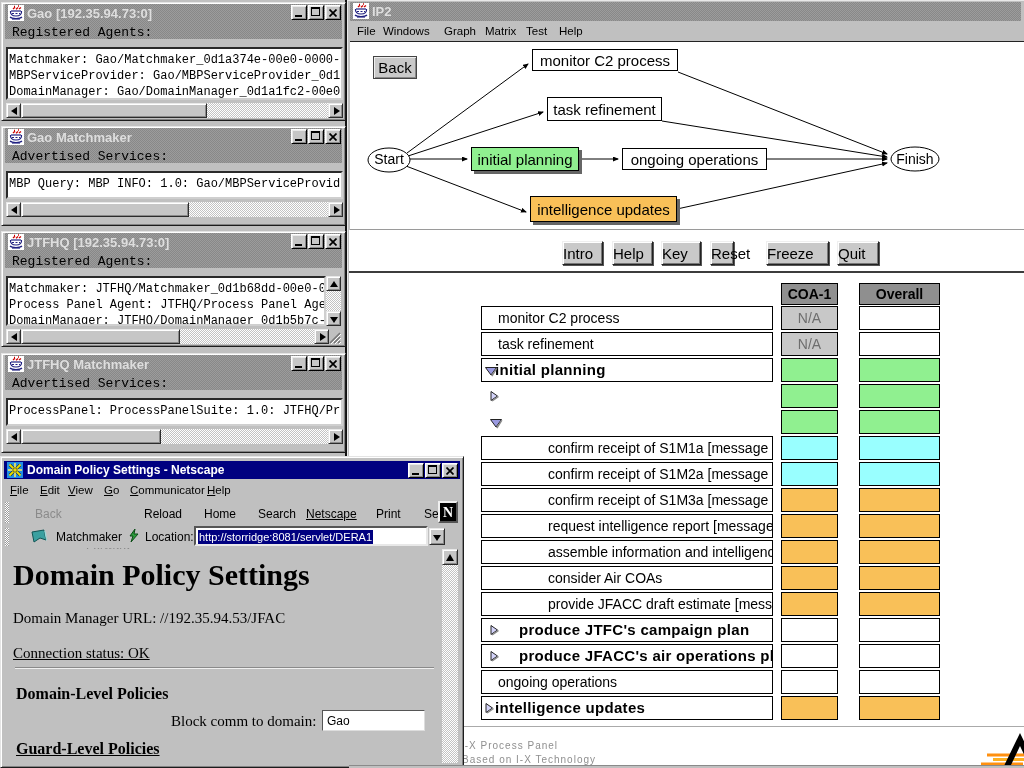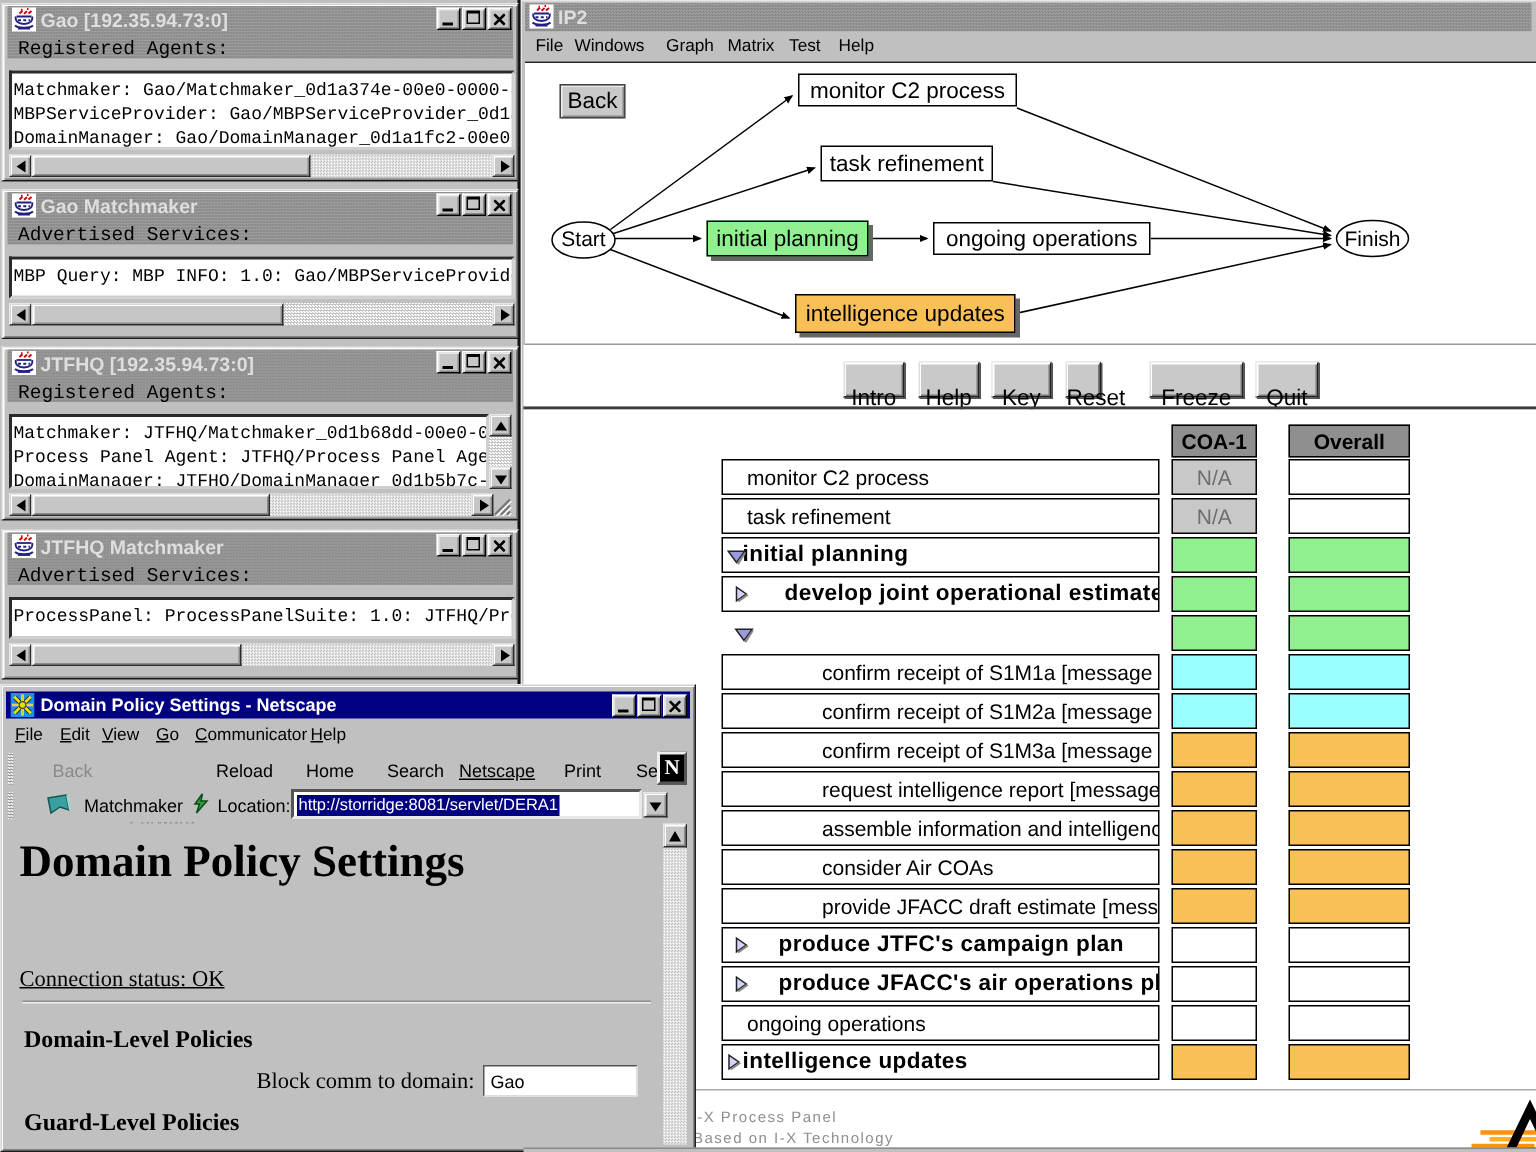--- a/index.html
+++ b/index.html
@@ -35,21 +35,21 @@
   box-shadow:inset 1px 1px 0 #e8e8e8;}
 #ip2 .tbar{left:3px;top:2px;height:19px;}
 #ip2menu{position:absolute;left:3px;top:21px;right:0;height:20px;background:#c0c0c0;font:11.5px "Liberation Sans";color:#000;}
 #ip2menu span{position:absolute;top:4px;}
 #canvas{position:absolute;left:3px;top:41px;width:676px;height:189px;background:#fff;border-top:1px solid #222;border-bottom:1px solid #9a9a9a;}
 .gnode{position:absolute;border:1px solid #000;background:#fff;color:#000;
   font:15px "Liberation Sans",sans-serif;text-align:center;white-space:nowrap;}
 .gsh{box-shadow:3px 3px 0 #666;}
 #btnrow .pbtn{position:absolute;top:241px;height:24px;background:#c9c9c9;color:#000;
   border:1px solid;border-color:#efefef #222 #222 #efefef;box-shadow:inset 1px 1px 0 #fff,inset -1px -1px 0 #777, 1px 1px 0 #555;
-  font:15px "Liberation Sans";text-align:center;padding-top:15px;}
+  font:15px "Liberation Sans";padding-top:3px;}
 #rule{position:absolute;left:2px;top:271px;width:677px;height:2px;background:#3c3c3c;}
 #matrix{position:absolute;left:2px;top:273px;width:677px;height:495px;background:#fff;}
 .mhead{position:absolute;top:10px;height:22px;background:#8f8f8f;border:1px solid #000;
   color:#000;font:bold 14px "Liberation Sans";text-align:center;padding-top:2px;}
 .rlabel{position:absolute;background:#fff;border:1px solid #000;height:24px;overflow:hidden;
   font:14px "Liberation Sans";color:#000;white-space:nowrap;}
 .rlabel.b{font:bold 15px "Liberation Sans";letter-spacing:0.3px;padding-top:2px !important;}
 .cell{position:absolute;border:1px solid #000;height:24px;}
 .tsvg{position:absolute;}
 #footer{position:absolute;left:2px;top:726px;width:677px;height:42px;background:#fff;border-top:1px solid #aaa;
@@ -148,21 +148,20 @@
       <div class="rlabel" style="left:132px;top:59px;width:292px;padding:3px 0 0 16px;">task refinement</div>
       <div class="cell" style="left:432px;top:59px;width:57px;background:#c8c8c8;color:#6e6e6e;font:14px 'Liberation Sans';text-align:center;padding-top:3px;">N/A</div>
       <div class="cell" style="left:510px;top:59px;width:81px;background:#fff;"></div>
       <div class="rlabel b" style="left:132px;top:85px;width:292px;padding:3px 0 0 13px;">initial planning</div>
       <svg class="tsvg" width="15" height="12" style="left:135px;top:93px;">
         <path d="M1.5,1.5 h11 l-5.5,7.5 z" fill="#9a9ae0" stroke="#222" stroke-width="1"></path>
         <path d="M12.5,2 l-5.5,7.5 l1.5,1 l5,-8z" fill="#888"></path>
       </svg>
       <div class="cell" style="left:432px;top:85px;width:57px;background:#90f090;"></div>
       <div class="cell" style="left:510px;top:85px;width:81px;background:#90f090;"></div>
-      <div class="rlabel b" style="left:132px;top:111px;width:292px;padding:3px 0 0 41px;">develop joint operational estimate</div>
       <svg class="tsvg" width="11" height="13" style="left:140px;top:117px;">
         <path d="M2,1.5 v9 l6.5,-4.5 z" fill="#d4d4fa" stroke="#222" stroke-width="1"></path>
         <path d="M2.5,10.5 l6.5,-4.5 l1,1 l-6.5,4.5z" fill="#888"></path>
       </svg>
       <div class="cell" style="left:432px;top:111px;width:57px;background:#90f090;"></div>
       <div class="cell" style="left:510px;top:111px;width:81px;background:#90f090;"></div>
       <svg class="tsvg" width="15" height="12" style="left:140px;top:145px;">
         <path d="M1.5,1.5 h11 l-5.5,7.5 z" fill="#9a9ae0" stroke="#222" stroke-width="1"></path>
         <path d="M12.5,2 l-5.5,7.5 l1.5,1 l5,-8z" fill="#888"></path>
       </svg>
@@ -512,28 +511,29 @@
       <span style="position:absolute;left:141px;top:4px;font:12px 'Liberation Sans';">Location:</span>
       <span style="position:absolute;left:190px;top:0px;width:234px;height:20px;background:#fff;border:2px solid;border-color:#555 #e8e8e8 #e8e8e8 #555;">
         <span style="position:absolute;left:2px;top:2px;background:#000080;color:#fff;font:11px 'Liberation Sans';white-space:pre;padding:1px 1px;">http://storridge:8081/servlet/DERA1</span>
       </span>
       <span class="sbtn" style="left:425px;top:2px;width:16px;height:17px;">
         <span class="tri" style="left:3px;top:6px;border-left:4px solid transparent;border-right:4px solid transparent;border-top:6px solid #000;"></span>
       </span>
     </div>
   <div id="nscontent">
     <div style="position:absolute;left:9px;top:9px;font:bold 30px 'Liberation Serif';">Domain Policy Settings</div>
+    <div style="position:absolute;left:9px;top:61px;font:15px 'Liberation Serif';">Domain Manager URL: //192.35.94.53/JFAC</div>
     <div style="position:absolute;left:9px;top:96px;font:15px 'Liberation Serif';text-decoration:underline;">Connection status: OK</div>
     <div style="position:absolute;left:11px;top:118px;width:419px;height:2px;
       border-top:1px solid #8a8a8a;border-bottom:1px solid #efefef;"></div>
     <div style="position:absolute;left:12px;top:136px;font:bold 16px 'Liberation Serif';">Domain-Level Policies</div>
     <div style="position:absolute;left:167px;top:164px;font:15px 'Liberation Serif';">Block comm to domain:</div>
     <div style="position:absolute;left:318px;top:161px;width:103px;height:21px;background:#fff;
       border:1px solid;border-color:#555 #ddd #ddd #555;font:12px 'Liberation Sans';padding:3px 0 0 4px;">Gao</div>
-    <div style="position:absolute;left:12px;top:191px;font:bold 16px 'Liberation Serif';">Guard-Level Policies</div>
+    <div style="position:absolute;left:12px;top:191px;font:bold 16px 'Liberation Serif';text-decoration:underline;">Guard-Level Policies</div>
   </div>
   <div id="nssb">
       <div class="sbtrack" style="left:0;top:0;width:16px;height:214px;"></div>
       <div class="sbtn" style="left:0;top:0;width:16px;height:16px;">
         <span class="tri" style="left:3px;top:4px;border-left:4px solid transparent;border-right:4px solid transparent;border-bottom:7px solid #000;"></span>
       </div>
     </div>
 </div>
 
 </body></html>

